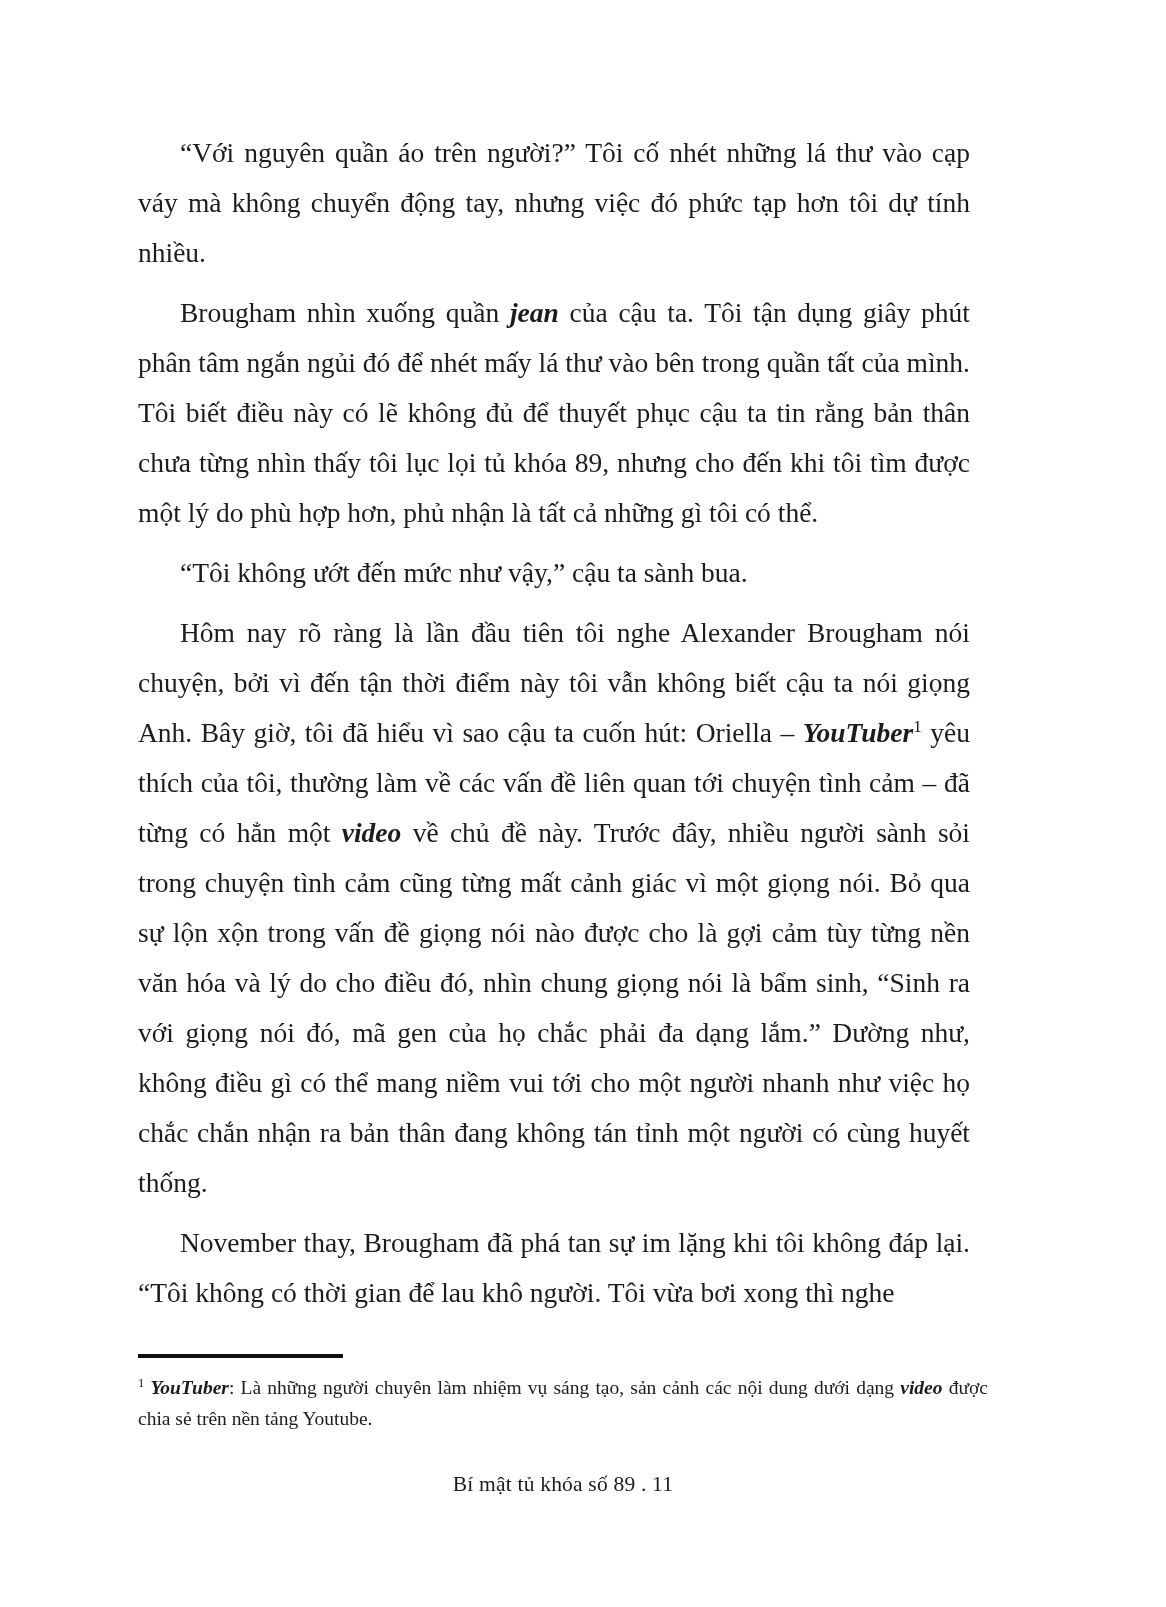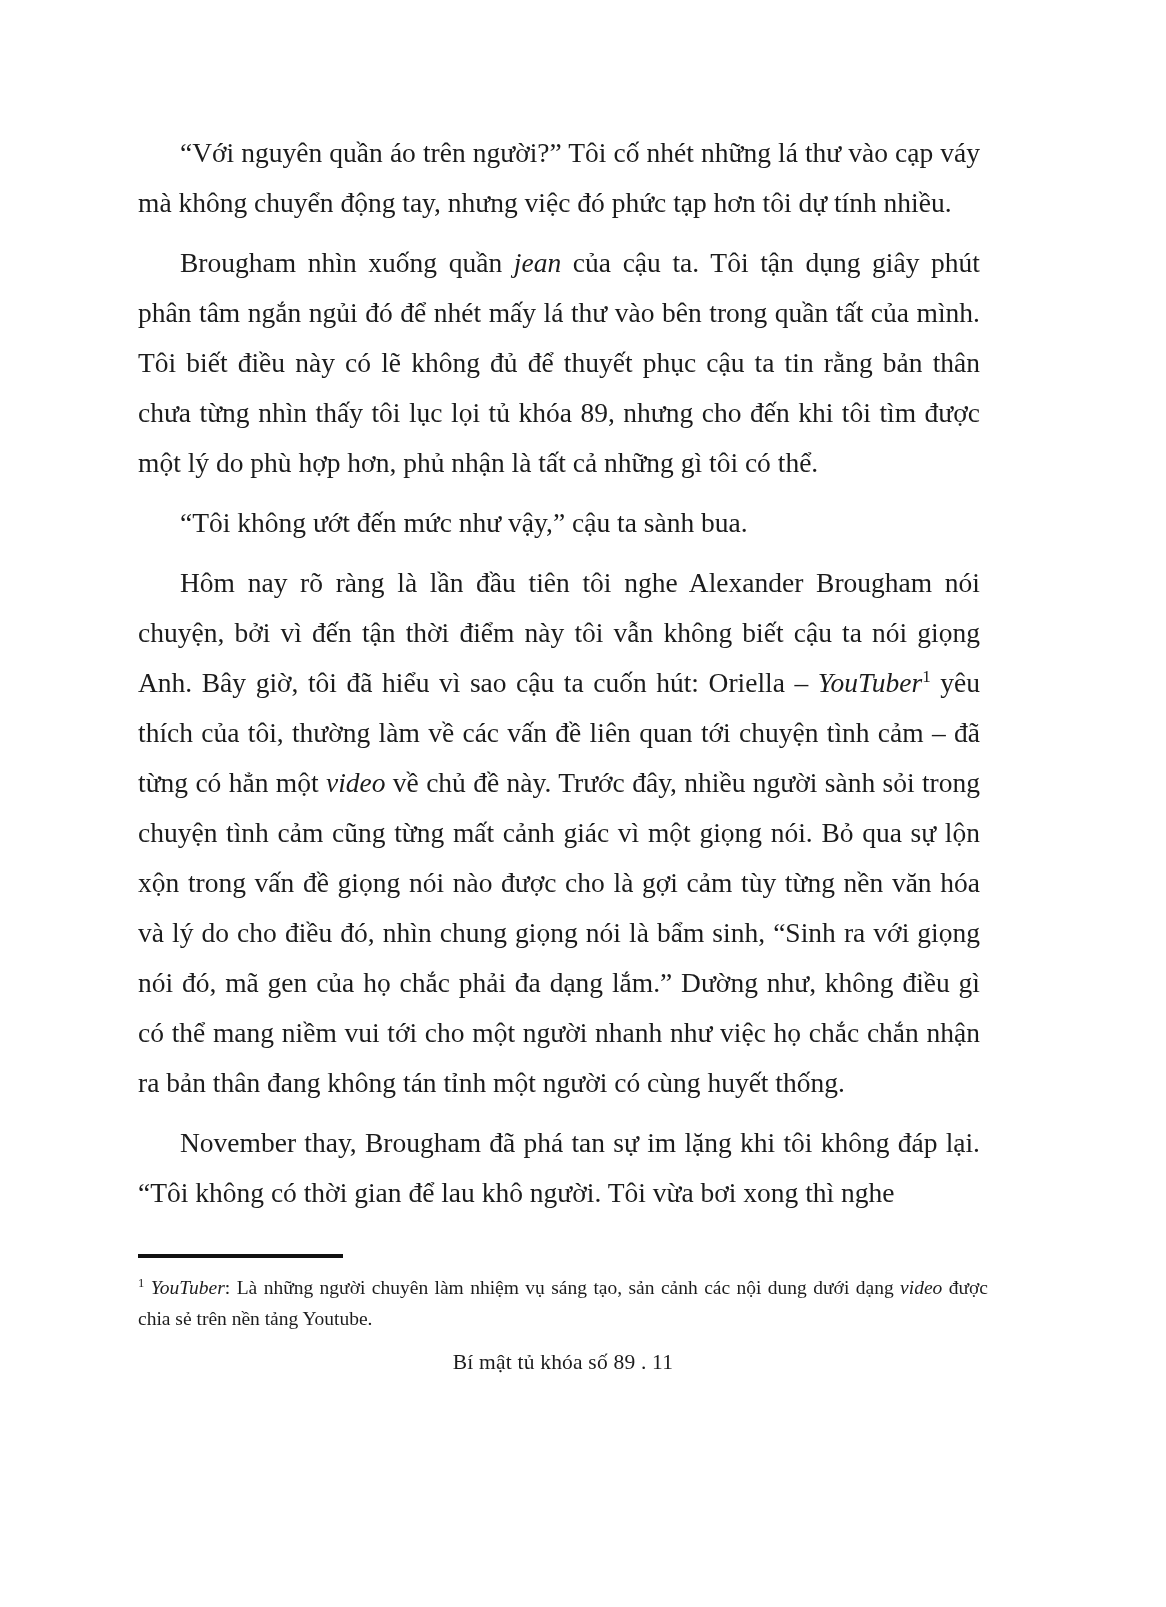--- a/index.html
+++ b/index.html
@@ -22,48 +22,48 @@
     padding: 128px 178px 40px 138px;
     display: flex;
     flex-direction: column;
   }
   .text-body {
     font-size: 27.5px;
     line-height: 50px;
     text-align: justify;
   }
   .text-body p {
-    margin: 0 8px 10px 0;
+    margin: 0 18px 10px 0;
     text-indent: 42px;
   }
   .text-body sup {
     font-size: 0.62em;
     line-height: 0;
     vertical-align: super;
   }
-  .italic { font-style: italic; }
+  .italic { font-style: italic; font-weight: bold; }
   .footnote-rule {
     width: 205px;
     height: 4px;
     background: #111111;
     border: none;
     margin: 26px 0 14px 0;
   }
   .footnote {
     font-size: 19.5px;
     line-height: 31px;
     text-align: justify;
   }
   .footnote sup {
     font-size: 0.65em;
     line-height: 0;
     vertical-align: super;
   }
   .footer {
-    margin-top: 16px;
+    margin-top: 38px;
     text-align: center;
     font-size: 21.5px;
     letter-spacing: 0.2px;
   }
 </style>
 </head>
 <body>
 
 <div class="page">
 

